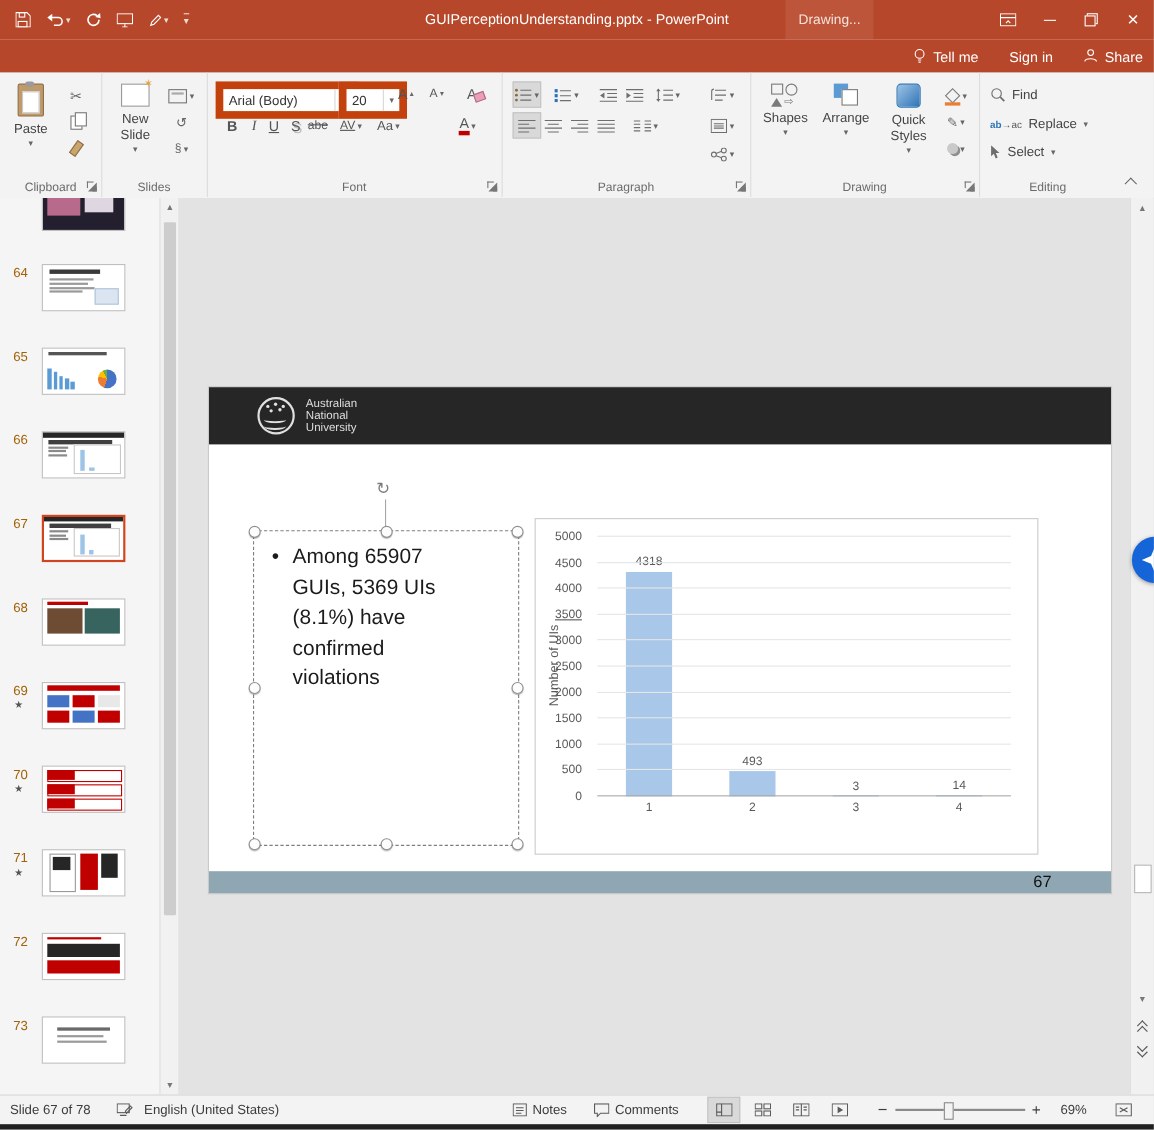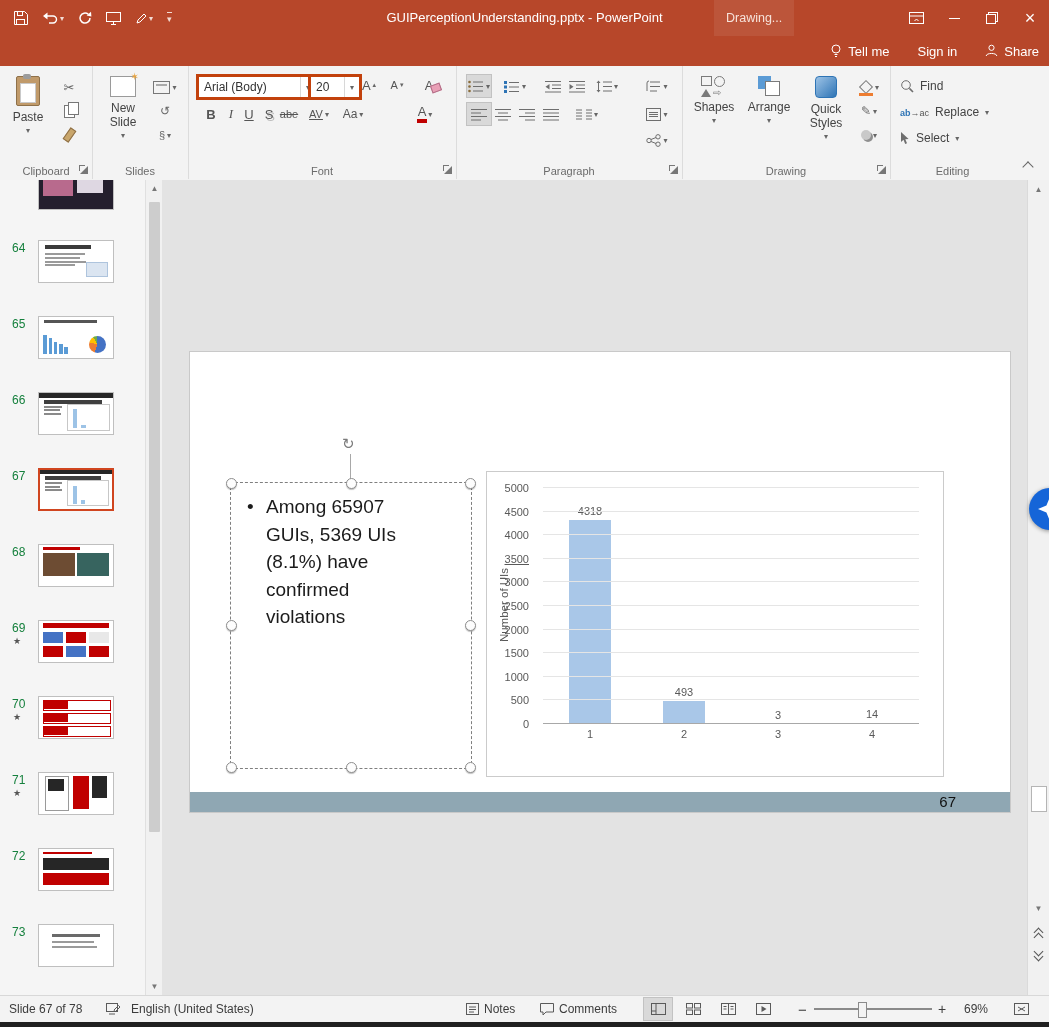--- a/index.html
+++ b/index.html
@@ -40,21 +40,21 @@
   .launcher{position:absolute;right:3px;bottom:4px;width:11px;height:11px;cursor:pointer}
   .launcher::before{content:'';position:absolute;left:1px;top:1px;width:5px;height:5px;border-left:1px solid #777;border-top:1px solid #777}
   .launcher::after{content:'';position:absolute;right:1px;bottom:1px;width:0;height:0;
      border-top:4px solid transparent;border-left:4px solid transparent;border-bottom:4px solid #777;border-right:4px solid #777}
   .bigbtn{position:absolute;height:84px;display:flex;flex-direction:column;align-items:center;justify-content:flex-start;
           padding-top:6px;font-size:12px;color:#444;text-align:center;line-height:14px;cursor:pointer;border:1px solid transparent}
   .smbtn{position:absolute;height:22px;min-width:24px;display:flex;align-items:center;justify-content:center;gap:2px;
          color:#555;font-size:12px;cursor:pointer;border:1px solid transparent}
   .smbtn.sel{background:#D9D9D9;border-color:#C2C2C2}
   .caret{font-size:8px;color:#666}
-  .combo{position:absolute;height:20px;background:#fff;border:3px solid #c2410c;font-size:12px;color:#333;
+  .combo{position:absolute;height:20px;background:#fff;border:7px solid #c2410c;font-size:12px;color:#333;
          display:flex;align-items:center;padding:0 5px;cursor:pointer}
   .combo .caret{margin-left:auto;padding-left:5px;border-left:1px solid #D8D8D8;height:100%;display:flex;align-items:center}
   .ic-clip{width:22px;height:28px;background:#C09A6A;border:1px solid #8E7049;border-radius:2px;position:relative;margin-bottom:4px}
   .ic-clip::before{content:'';position:absolute;left:3px;top:6px;right:3px;bottom:2px;background:#fff;border:1px solid #C9C9C9}
   .ic-clip::after{content:'';position:absolute;left:6px;top:-3px;width:8px;height:5px;background:#9B9B9B;border-radius:2px}
   .ic-copy{position:relative;width:9px;height:11px;border:1px solid #777;background:#fff}
   .ic-copy::after{content:'';position:absolute;left:3px;top:-4px;width:9px;height:11px;border:1px solid #777;background:#fff}
   .ic-brush{width:5px;height:12px;background:#C9A66B;border:1px solid #8E7049;transform:rotate(35deg)}
   .ic-newslide{width:24px;height:19px;background:#fff;border:1px solid #9A9A9A;position:relative;margin-bottom:4px}
   .ic-newslide::after{content:'✶';position:absolute;right:-4px;top:-7px;color:#E8A33D;font-size:10px}
@@ -82,21 +82,21 @@
   .ic-fill::before{content:'';position:absolute;left:2px;top:0;width:8px;height:8px;border:1px solid #7A7A7A;transform:rotate(45deg)}
   .ic-fill::after{content:'';position:absolute;left:0;bottom:-4px;width:14px;height:3px;background:#ED7D31}
   .ic-eff{width:10px;height:10px;border-radius:50%;background:#C9C9C9;box-shadow:2px 2px 0 #8F8F8F}
   .edrow{position:absolute;left:10px;height:24px;display:flex;align-items:center;gap:6px;font-size:12px;color:#444;cursor:pointer}
   .repl{font-size:9px;color:#2E74B5;font-weight:bold}
   #collapse-ribbon{position:absolute;right:14px;bottom:8px;width:14px;height:12px;cursor:pointer}
   #collapse-ribbon::before{content:'';position:absolute;left:3px;top:3px;width:7px;height:7px;border-left:1.5px solid #666;border-top:1.5px solid #666;transform:rotate(45deg)}
 
   
   #thumb-panel{position:absolute;left:0;top:180px;width:145px;height:815px;background:#F5F5F5;overflow:hidden}
-  .thumb-num{position:absolute;left:12px;font-size:12px;color:#15803d}
+  .thumb-num{position:absolute;left:12px;font-size:12px;color:#a16207}
   .thumb-star{position:absolute;left:13px;font-size:9px;color:#555}
   .thumb{position:absolute;left:38px;width:76px;height:43px;background:#fff;border:1px solid #BFBFBF;box-sizing:border-box;overflow:hidden;cursor:pointer}
   .thumb.selected{border:2px solid #D0451F}
   #panel-scroll{position:absolute;left:145px;top:180px;width:17px;height:815px;background:#F1F1F1;border-left:1px solid #E0E0E0}
   .sarrow{position:absolute;left:0;width:100%;text-align:center;font-size:8px;color:#777;cursor:pointer}
   #panel-thumb{position:absolute;left:3px;top:22px;width:11px;height:630px;background:#CDCDCD;border-radius:1px;cursor:pointer}
 
   #canvas{position:absolute;left:162px;top:180px;width:866px;height:815px;background:#E3E3E3;overflow:hidden}
 
   #slide{position:absolute;left:28px;top:172px;width:820px;height:460px;background:#fff;box-shadow:0 0 0 1px #C9C9C9}
@@ -596,20 +596,30 @@
     </div>
 </div>
 <div id="panel-scroll">
   <div class="sarrow" style="top:4px">▲</div>
   <div id="panel-thumb"></div>
   <div class="sarrow" style="bottom:4px">▼</div>
 </div>
 
 <div id="canvas">
   <div id="slide">
+    <div id="slide-header">
+      <span class="crest">
+          <i class="wave2"></i>
+        </span>
+      <div id="logo-text">
+        <div>Australian</div>
+        <div>National</div>
+        <div>University</div>
+      </div>
+    </div>
 
     <div id="textbox">
       <span id="rot-handle">↻</span>
       <span id="rot-line"></span>
       <span class="hdl" style="left:-5px;top:-5px"></span>
       <span class="hdl" style="left:115px;top:-5px"></span>
       <span class="hdl" style="right:-5px;top:-5px"></span>
       <span class="hdl" style="left:-5px;top:137px"></span>
       <span class="hdl" style="right:-5px;top:137px"></span>
       <span class="hdl" style="left:-5px;bottom:-5px"></span>

